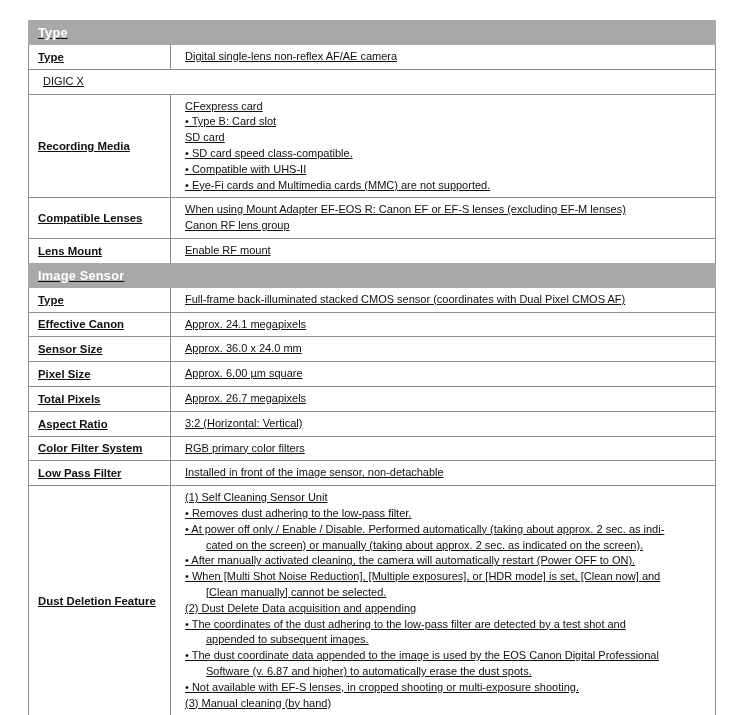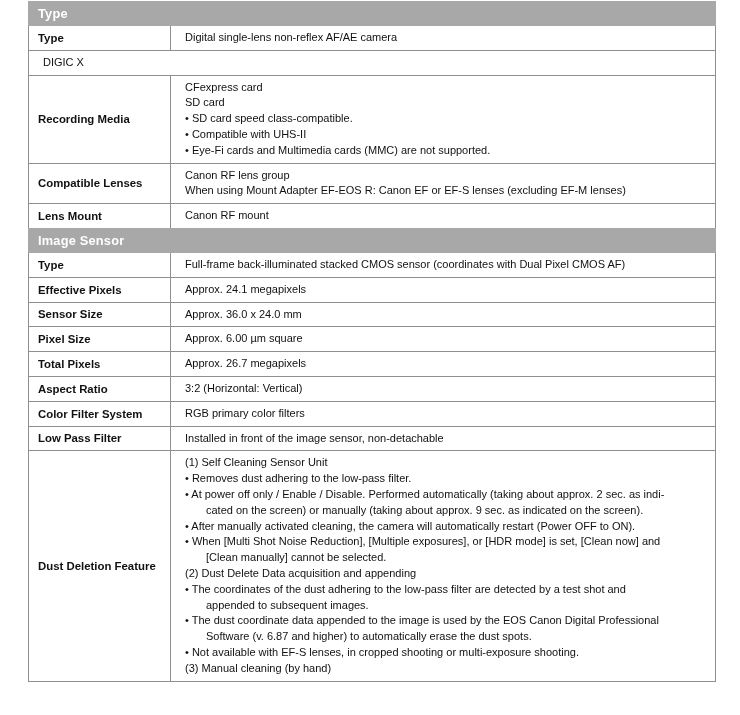--- a/index.html
+++ b/index.html
@@ -11,21 +11,22 @@
   }
   *{ box-sizing:border-box; margin:0; padding:0; }
   html,body{
     width:740px; height:715px;
     background:var(--page-bg);
     font-family:"Liberation Sans", sans-serif;
     color:var(--text);
     overflow:hidden;
   }
   .page{
-    padding:1px 24px 0 28px;
+    padding:20px 24px 0 28px;
+    text-decoration:underline;
   }
   .spec-table{
     width:688px;
   }
   .section-header{
     height:25px;
     background:var(--header-bg);
     display:flex;
     align-items:center;
     padding-left:10px;
@@ -98,61 +99,62 @@
             <div class="cell value">
               <div class="line i1">DIGIC X</div>
             </div>
           </div>
           <div class="row">
             <div class="cell label">
               <span class="label-text">Recording Media</span>
             </div>
             <div class="cell value">
               <div class="line i0">CFexpress card</div>
+              <div class="line i1">• Type B: Card slot</div>
               <div class="line i0">SD card</div>
               <div class="line i1">• SD card speed class-compatible.</div>
               <div class="line i1">• Compatible with UHS-II</div>
               <div class="line i1">• Eye-Fi cards and Multimedia cards (MMC) are not supported.</div>
             </div>
           </div>
           <div class="row">
             <div class="cell label">
               <span class="label-text">Compatible Lenses</span>
             </div>
             <div class="cell value">
+              <div class="line i0">When using Mount Adapter EF-EOS R: Canon EF or EF-S lenses (excluding EF-M lenses)</div>
               <div class="line i0">Canon RF lens group</div>
-              <div class="line i0">When using Mount Adapter EF-EOS R: Canon EF or EF-S lenses (excluding EF-M lenses)</div>
             </div>
           </div>
           <div class="row">
             <div class="cell label">
               <span class="label-text">Lens Mount</span>
             </div>
             <div class="cell value">
-              <div class="line i0">Canon RF mount</div>
+              <div class="line i0">Enable RF mount</div>
             </div>
           </div>
         </div>
       </section>
       <section class="section">
         <div class="section-header">
           <span class="section-title">Image Sensor</span>
         </div>
         <div class="rows">
           <div class="row">
             <div class="cell label">
               <span class="label-text">Type</span>
             </div>
             <div class="cell value">
               <div class="line i0">Full-frame back-illuminated stacked CMOS sensor (coordinates with Dual Pixel CMOS AF)</div>
             </div>
           </div>
           <div class="row">
             <div class="cell label">
-              <span class="label-text">Effective Pixels</span>
+              <span class="label-text">Effective Canon</span>
             </div>
             <div class="cell value">
               <div class="line i0">Approx. 24.1 megapixels</div>
             </div>
           </div>
           <div class="row">
             <div class="cell label">
               <span class="label-text">Sensor Size</span>
             </div>
             <div class="cell value">
@@ -200,21 +202,21 @@
             </div>
           </div>
           <div class="row">
             <div class="cell label">
               <span class="label-text">Dust Deletion Feature</span>
             </div>
             <div class="cell value">
               <div class="line i0">(1) Self Cleaning Sensor Unit</div>
               <div class="line i1">• Removes dust adhering to the low-pass filter.</div>
               <div class="line i1">• At power off only / Enable / Disable. Performed automatically (taking about approx. 2 sec. as indi-</div>
-              <div class="line i2">cated on the screen) or manually (taking about approx. 9 sec. as indicated on the screen).</div>
+              <div class="line i2">cated on the screen) or manually (taking about approx. 2 sec. as indicated on the screen).</div>
               <div class="line i1">• After manually activated cleaning, the camera will automatically restart (Power OFF to ON).</div>
               <div class="line i1">• When [Multi Shot Noise Reduction], [Multiple exposures], or [HDR mode] is set, [Clean now] and</div>
               <div class="line i2">[Clean manually] cannot be selected.</div>
               <div class="line i0">(2) Dust Delete Data acquisition and appending</div>
               <div class="line i1">• The coordinates of the dust adhering to the low-pass filter are detected by a test shot and</div>
               <div class="line i2">appended to subsequent images.</div>
               <div class="line i1">• The dust coordinate data appended to the image is used by the EOS Canon Digital Professional</div>
               <div class="line i2">Software (v. 6.87 and higher) to automatically erase the dust spots.</div>
               <div class="line i1">• Not available with EF-S lenses, in cropped shooting or multi-exposure shooting.</div>
               <div class="line i0">(3) Manual cleaning (by hand)</div>

